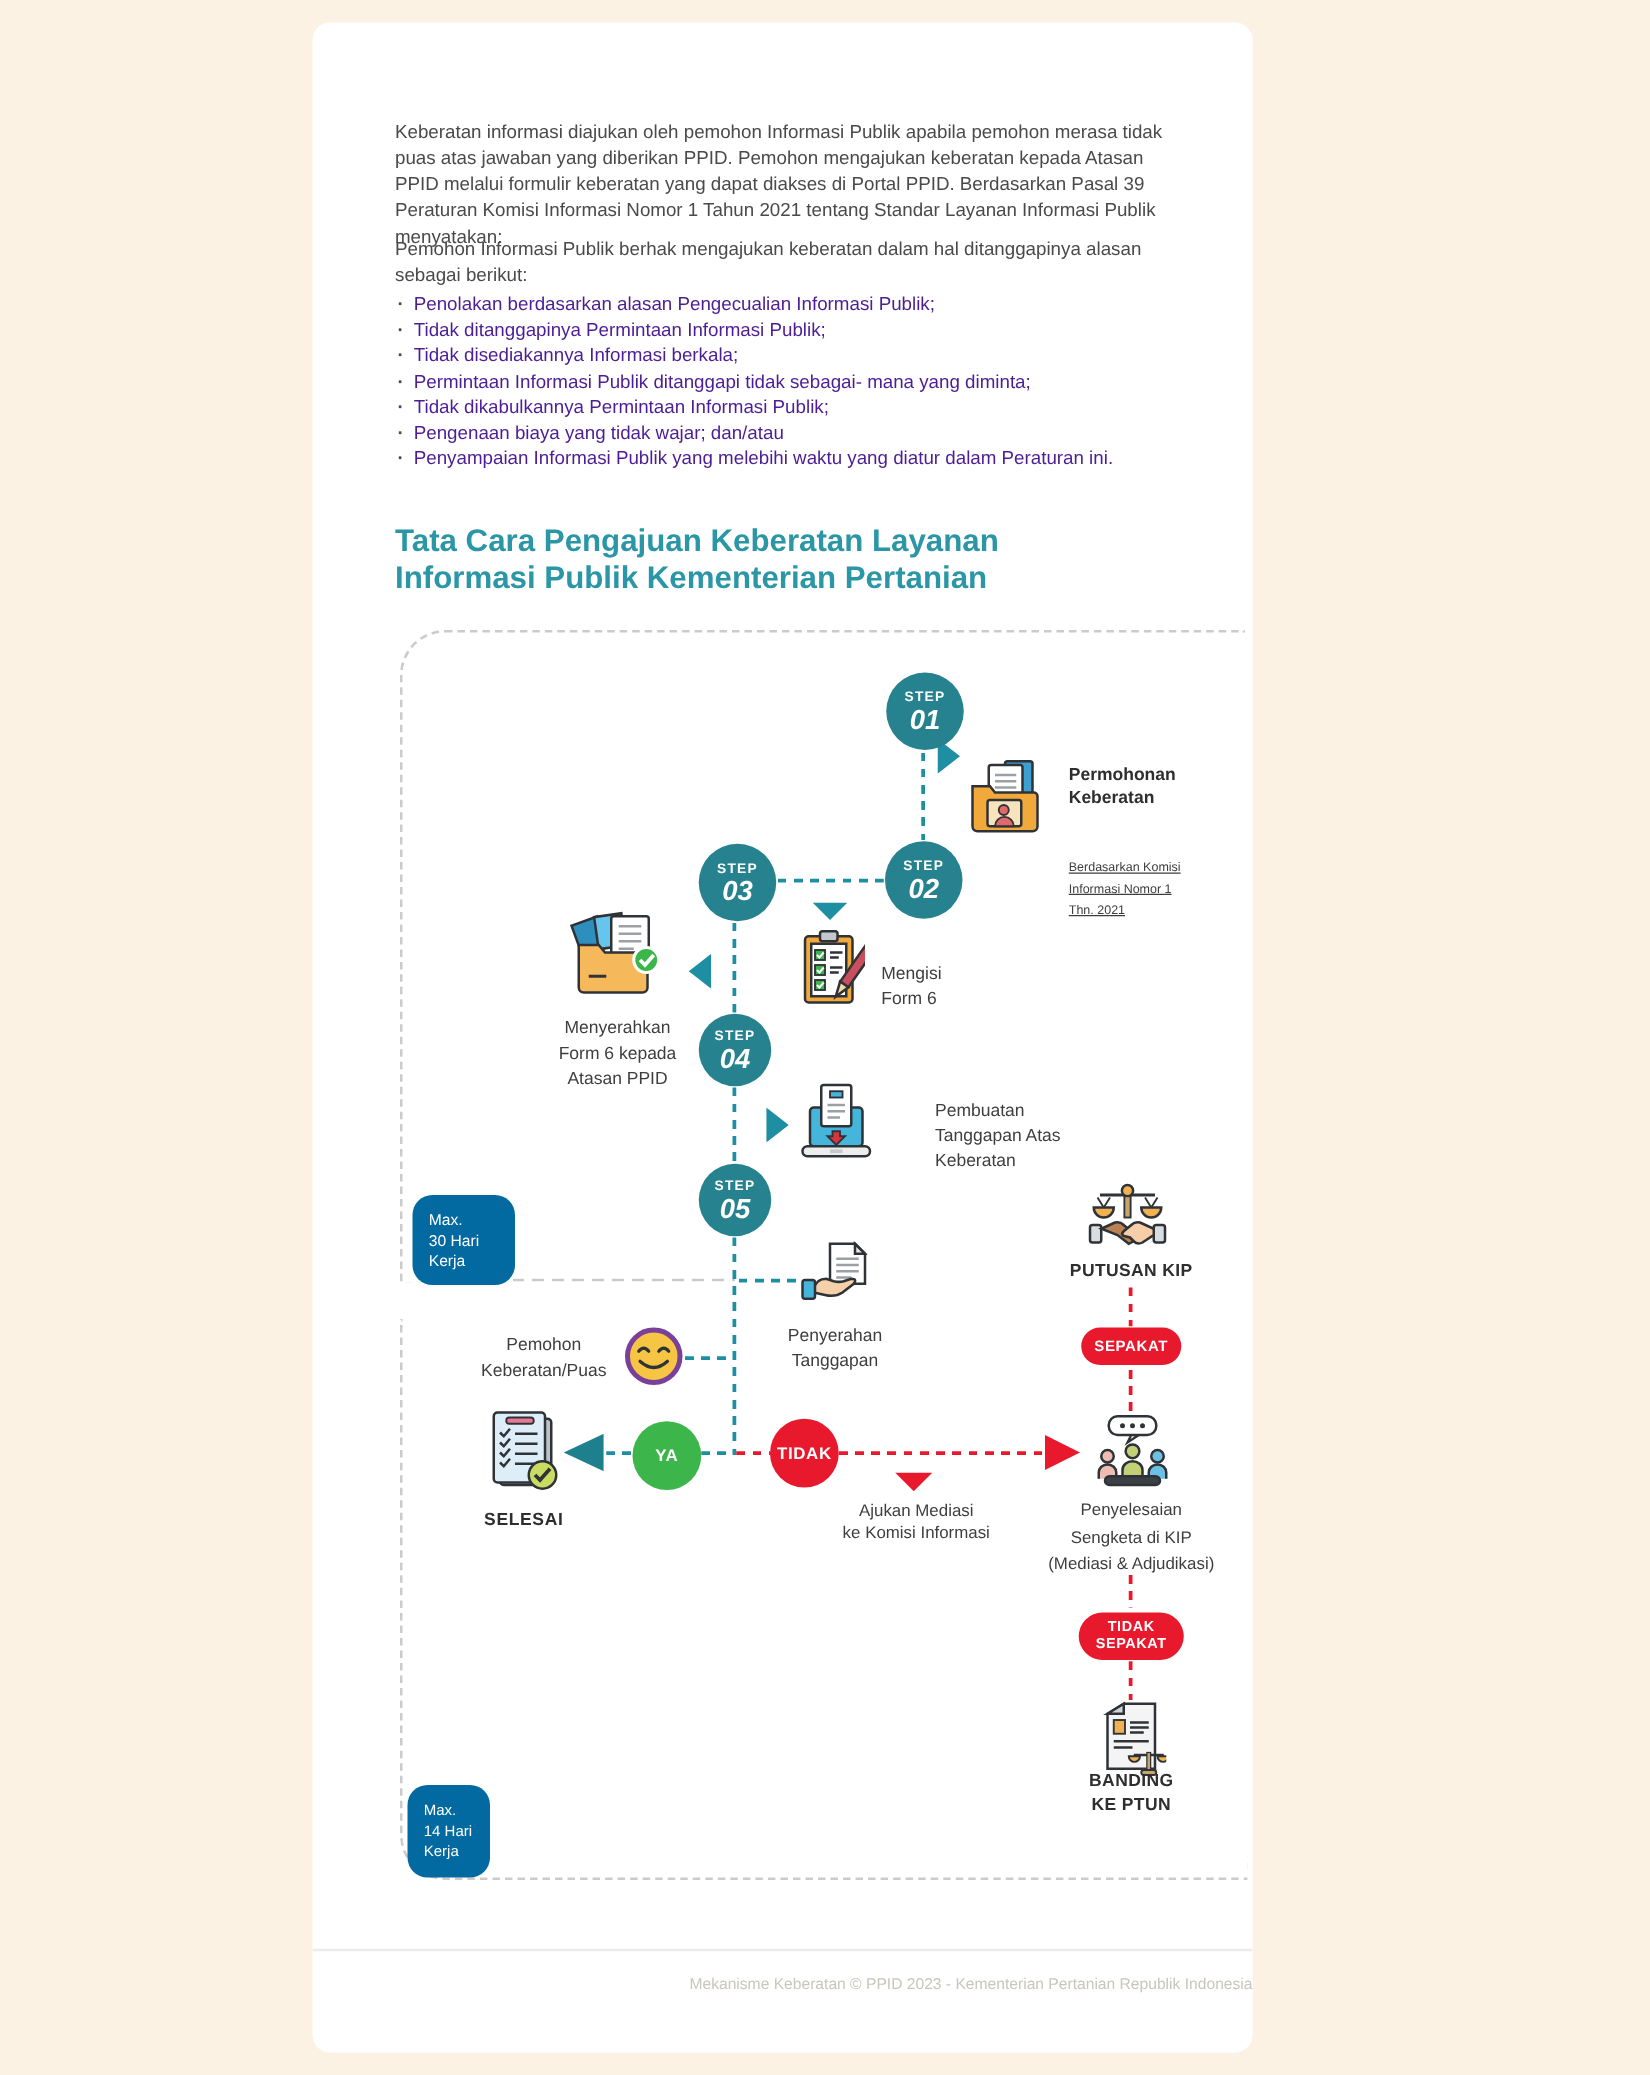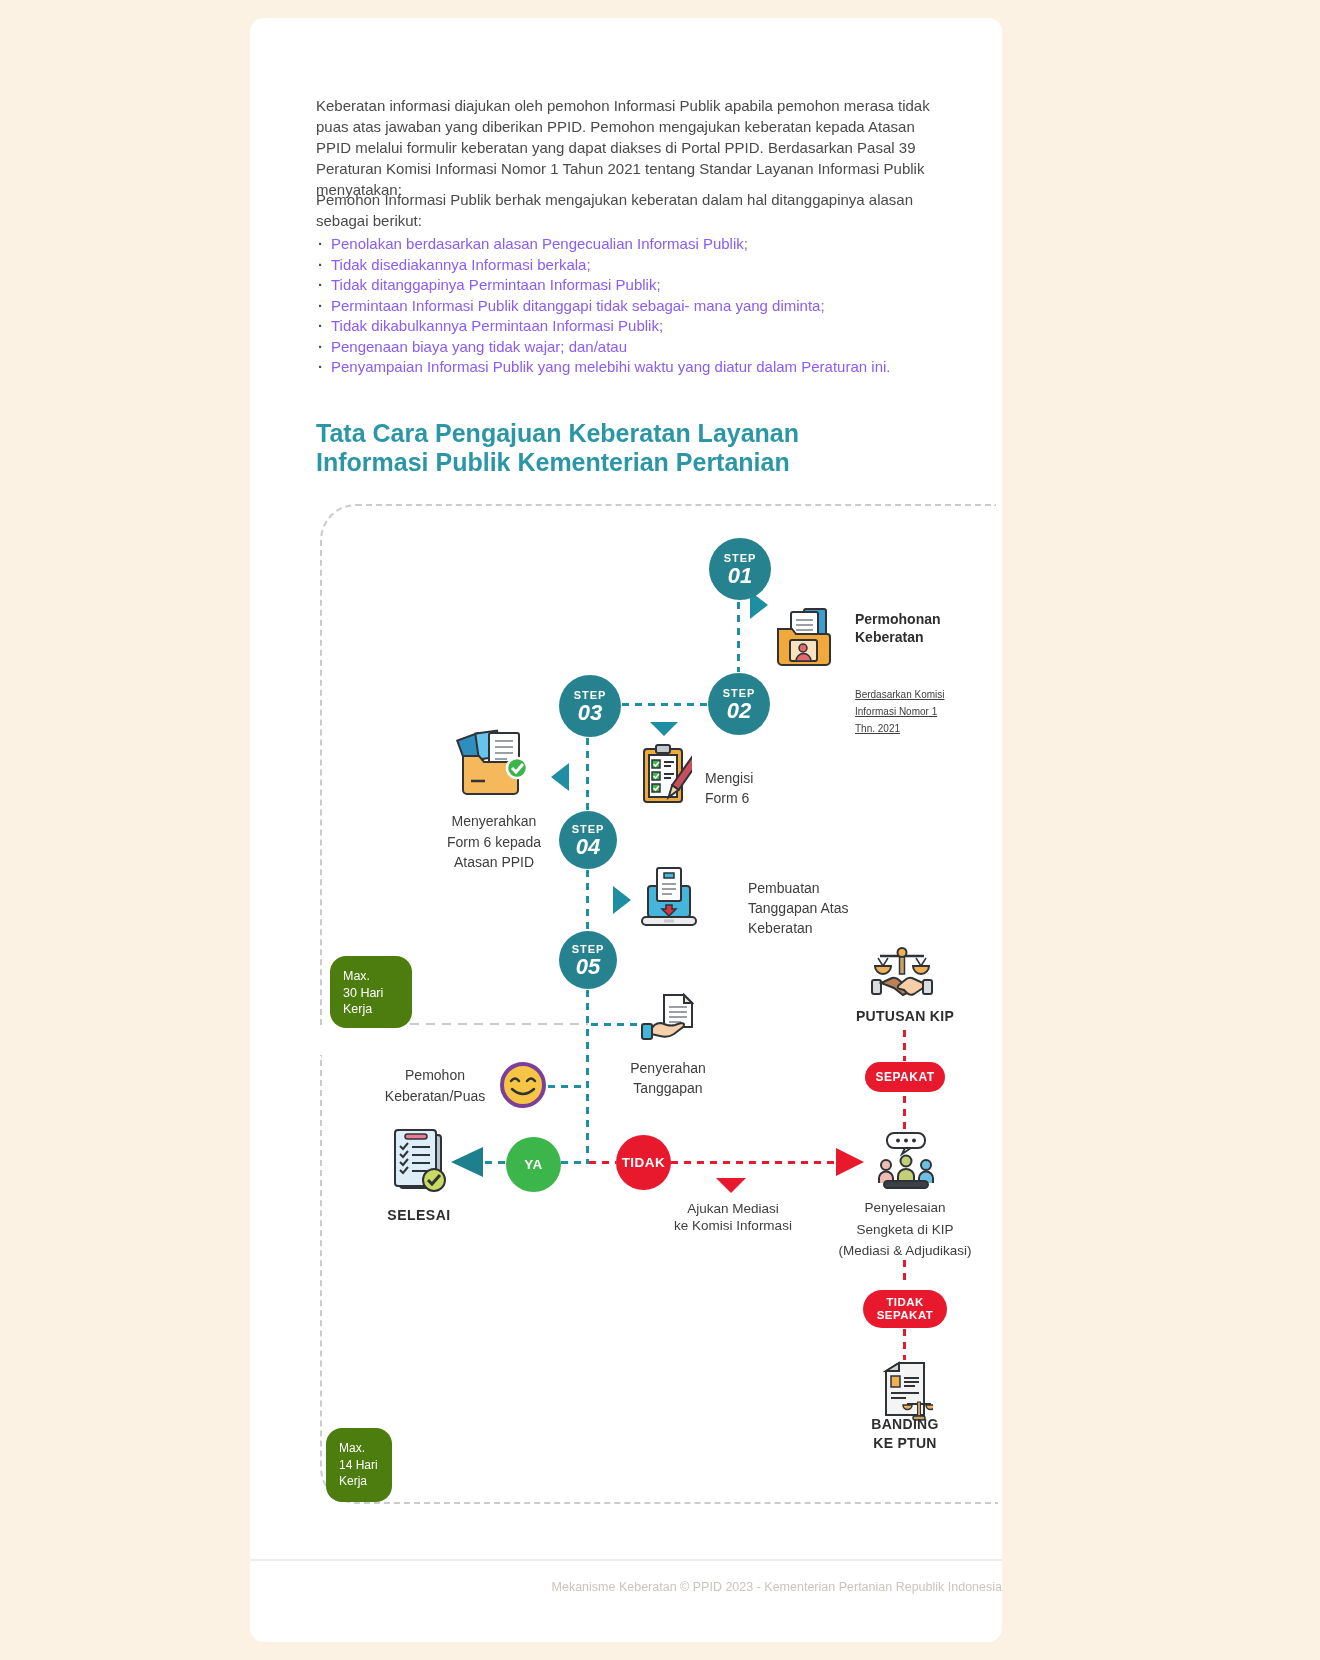--- a/index.html
+++ b/index.html
@@ -8,21 +8,21 @@
     background:#fcf2e4;
     font-family:"Liberation Sans", sans-serif;
     color:#454545;
   }
   .card{
     position:absolute;left:250px;top:18px;width:752px;height:1624px;
     background:#ffffff;border-radius:14px;overflow:hidden;
   }
   .para{position:absolute;left:66px;width:632px;font-size:15px;line-height:21px;color:#4a4a4a;}
   .reasons{position:absolute;left:66px;top:216px;width:640px;margin:0;padding:0;list-style:none;}
-  .reasons li{position:relative;padding-left:15px;font-size:15px;line-height:20.5px;color:#8b5cf6;}
+  .reasons li{position:relative;padding-left:15px;font-size:15px;line-height:20.5px;color:#4c1d95;}
   .reasons li::before{content:"·";position:absolute;left:2px;top:0;font-weight:bold;color:#4a4a4a;}
   .heading{
     position:absolute;left:66px;top:384px;width:640px;
     font-size:25px;line-height:29px;font-weight:600;color:#2b96a6;white-space:pre-line;
   }
   .diagram{position:absolute;left:0;top:442px;width:848px;height:1062px;}
   .abs{position:absolute;}
   
   .dh{position:absolute;height:3px;}
   .dv{position:absolute;width:3px;}
@@ -50,21 +50,21 @@
   .dec{
     position:absolute;border-radius:50%;color:#fff;font-weight:bold;
     display:flex;align-items:center;justify-content:center;font-size:13.5px;letter-spacing:.5px;
   }
   .pill{
     position:absolute;background:#e8192c;color:#fff;font-weight:bold;border-radius:20px;
     display:flex;align-items:center;justify-content:center;text-align:center;
     white-space:pre-line;font-size:12px;line-height:13px;letter-spacing:.5px;
   }
   .note{
-    position:absolute;background:#4d7c0f;color:#ffffff;border-radius:16px;
+    position:absolute;background:#0369a1;color:#ffffff;border-radius:16px;
     font-size:12.5px;line-height:16.5px;padding:12px 6px 0 13px;white-space:pre-line;box-sizing:border-box;
   }
   .node-label{position:absolute;font-size:14px;line-height:20px;color:#3e3e3e;white-space:pre-line;}
   .node-label.c{text-align:center;}
   .node-label.b{font-weight:bold;color:#2e2e2e;}
   .perm-desc{font-size:10px;line-height:17px;display:block;margin-top:20px;text-decoration:underline;}
   .perm-title{font-size:14px;line-height:17.5px;font-weight:bold;color:#2e2e2e;display:block;}
   .footer-divider{position:absolute;left:0;top:1541px;width:752px;height:2px;background:#ececec;}
   .footer-text{position:absolute;left:0;top:1562px;width:752px;text-align:right;font-size:12.5px;color:#c9c5bf;}
   svg{display:block;}
@@ -72,22 +72,22 @@
 </head>
 <body>
 
 <div class="card">
 
   <p class="para" style="top:62px;">Keberatan informasi diajukan oleh pemohon Informasi Publik apabila pemohon merasa tidak puas atas jawaban yang diberikan PPID. Pemohon mengajukan keberatan kepada Atasan PPID melalui formulir keberatan yang dapat diakses di Portal PPID. Berdasarkan Pasal 39 Peraturan Komisi Informasi Nomor 1 Tahun 2021 tentang Standar Layanan Informasi Publik menyatakan:</p>
   <p class="para" style="top:156px;">Pemohon Informasi Publik berhak mengajukan keberatan dalam hal ditanggapinya alasan sebagai berikut:</p>
 
   <ul class="reasons">
     <li>Penolakan berdasarkan alasan Pengecualian Informasi Publik;</li>
+    <li>Tidak ditanggapinya Permintaan Informasi Publik;</li>
     <li>Tidak disediakannya Informasi berkala;</li>
-    <li>Tidak ditanggapinya Permintaan Informasi Publik;</li>
     <li>Permintaan Informasi Publik ditanggapi tidak sebagai- mana yang diminta;</li>
     <li>Tidak dikabulkannya Permintaan Informasi Publik;</li>
     <li>Pengenaan biaya yang tidak wajar; dan/atau</li>
     <li>Penyampaian Informasi Publik yang melebihi waktu yang diatur dalam Peraturan ini.</li>
   </ul>
 
   <h1 class="heading">Tata Cara Pengajuan Keberatan Layanan
 Informasi Publik Kementerian Pertanian</h1>
 
   <div class="diagram">

